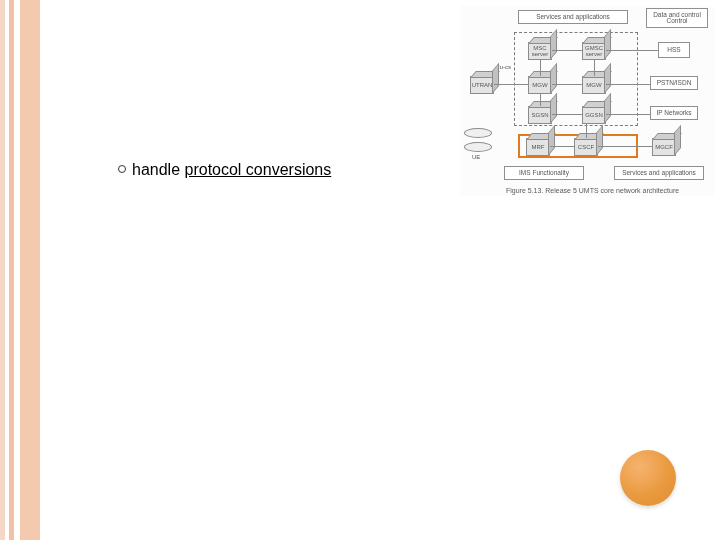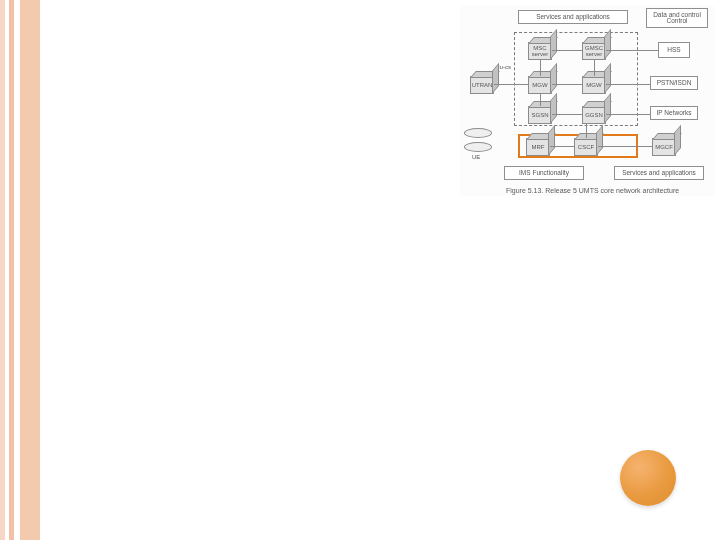--- a/index.html
+++ b/index.html
@@ -166,20 +166,26 @@
       <div class="gap1"></div>
       <div class="s2"></div>
       <div class="gap2"></div>
       <div class="s3"></div>
   </div>
 
   <div class="accent-circle"></div>
 
   <div class="content">
     <div class="sub-list">
+      <div class="bullet-row">
+        <span class="bullet sm"></span>
+        <span class="sub-body">
+          <span>handle </span><span class="u">protocol conversions</span><span></span>
+        </span>
+      </div>
     </div>
   </div>
 
   <div class="diagram">
 
     <div class="dia-box" style="left:58px; top:4px; width:110px; height:14px;">Services and applications</div>
     <div class="dia-box" style="left:186px; top:2px; width:62px; height:20px;">Data and control
 Control</div>
 
     <div class="dia-dashbox" style="left:54px; top:26px; width:124px; height:94px;"></div>

